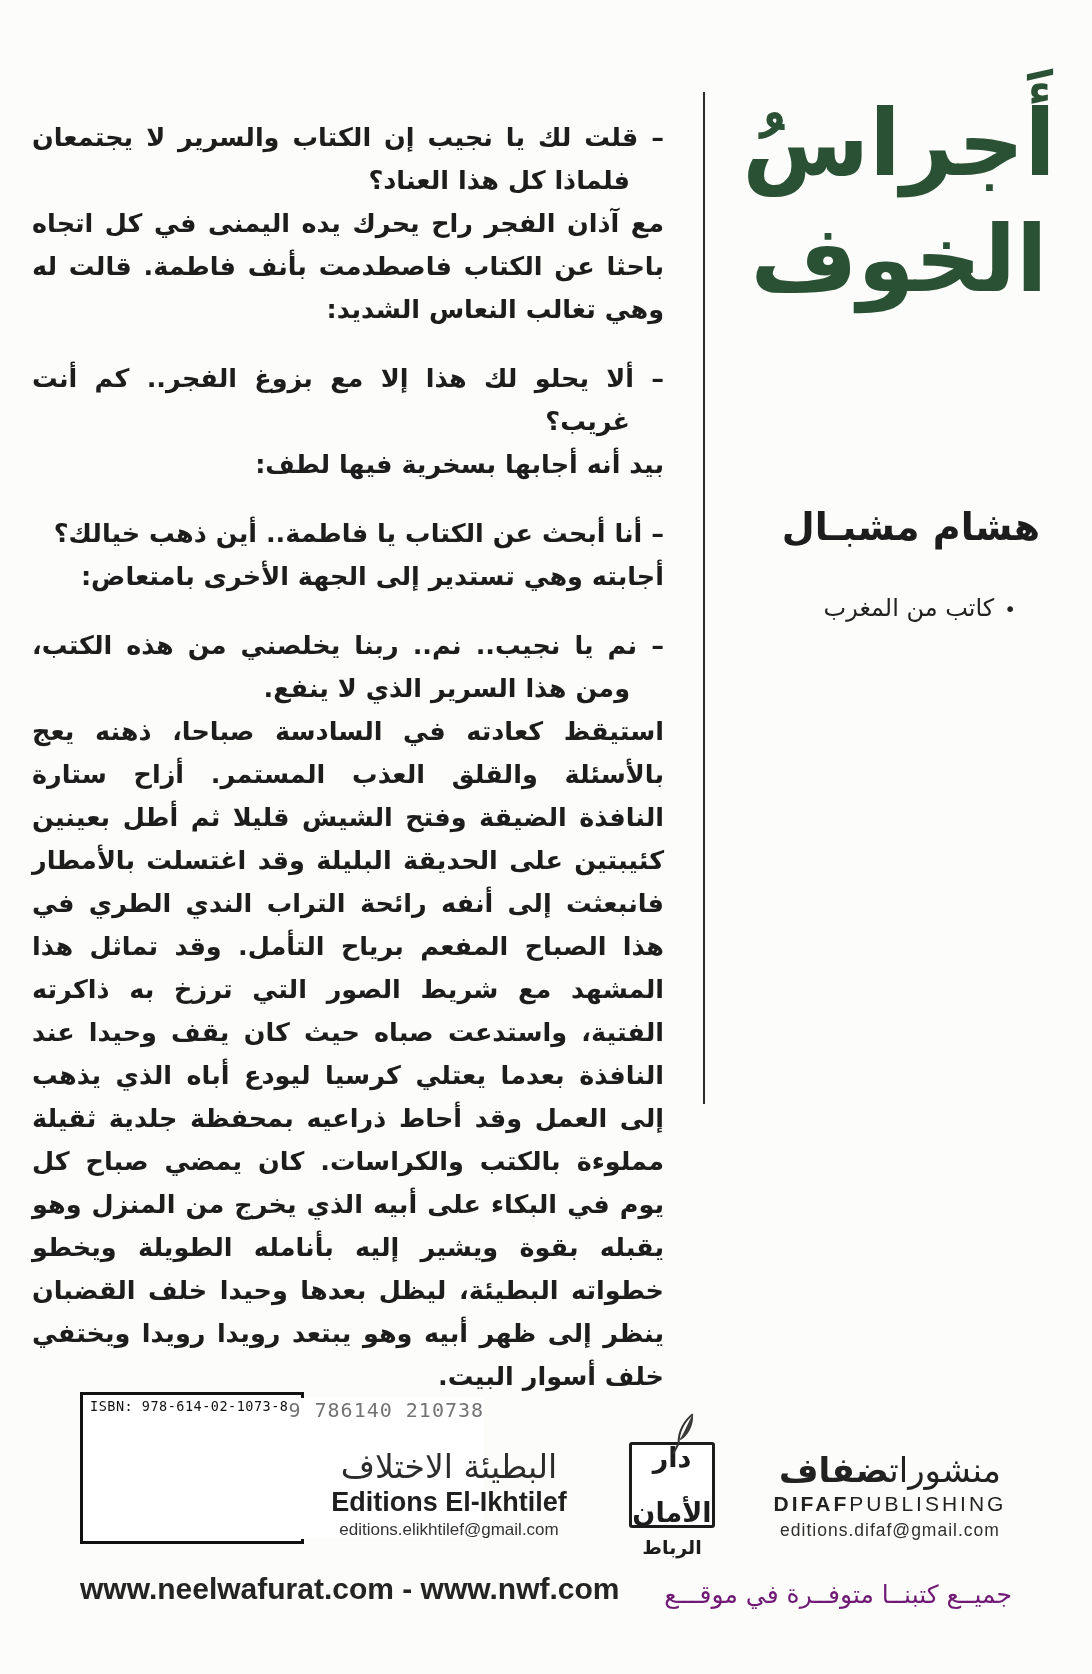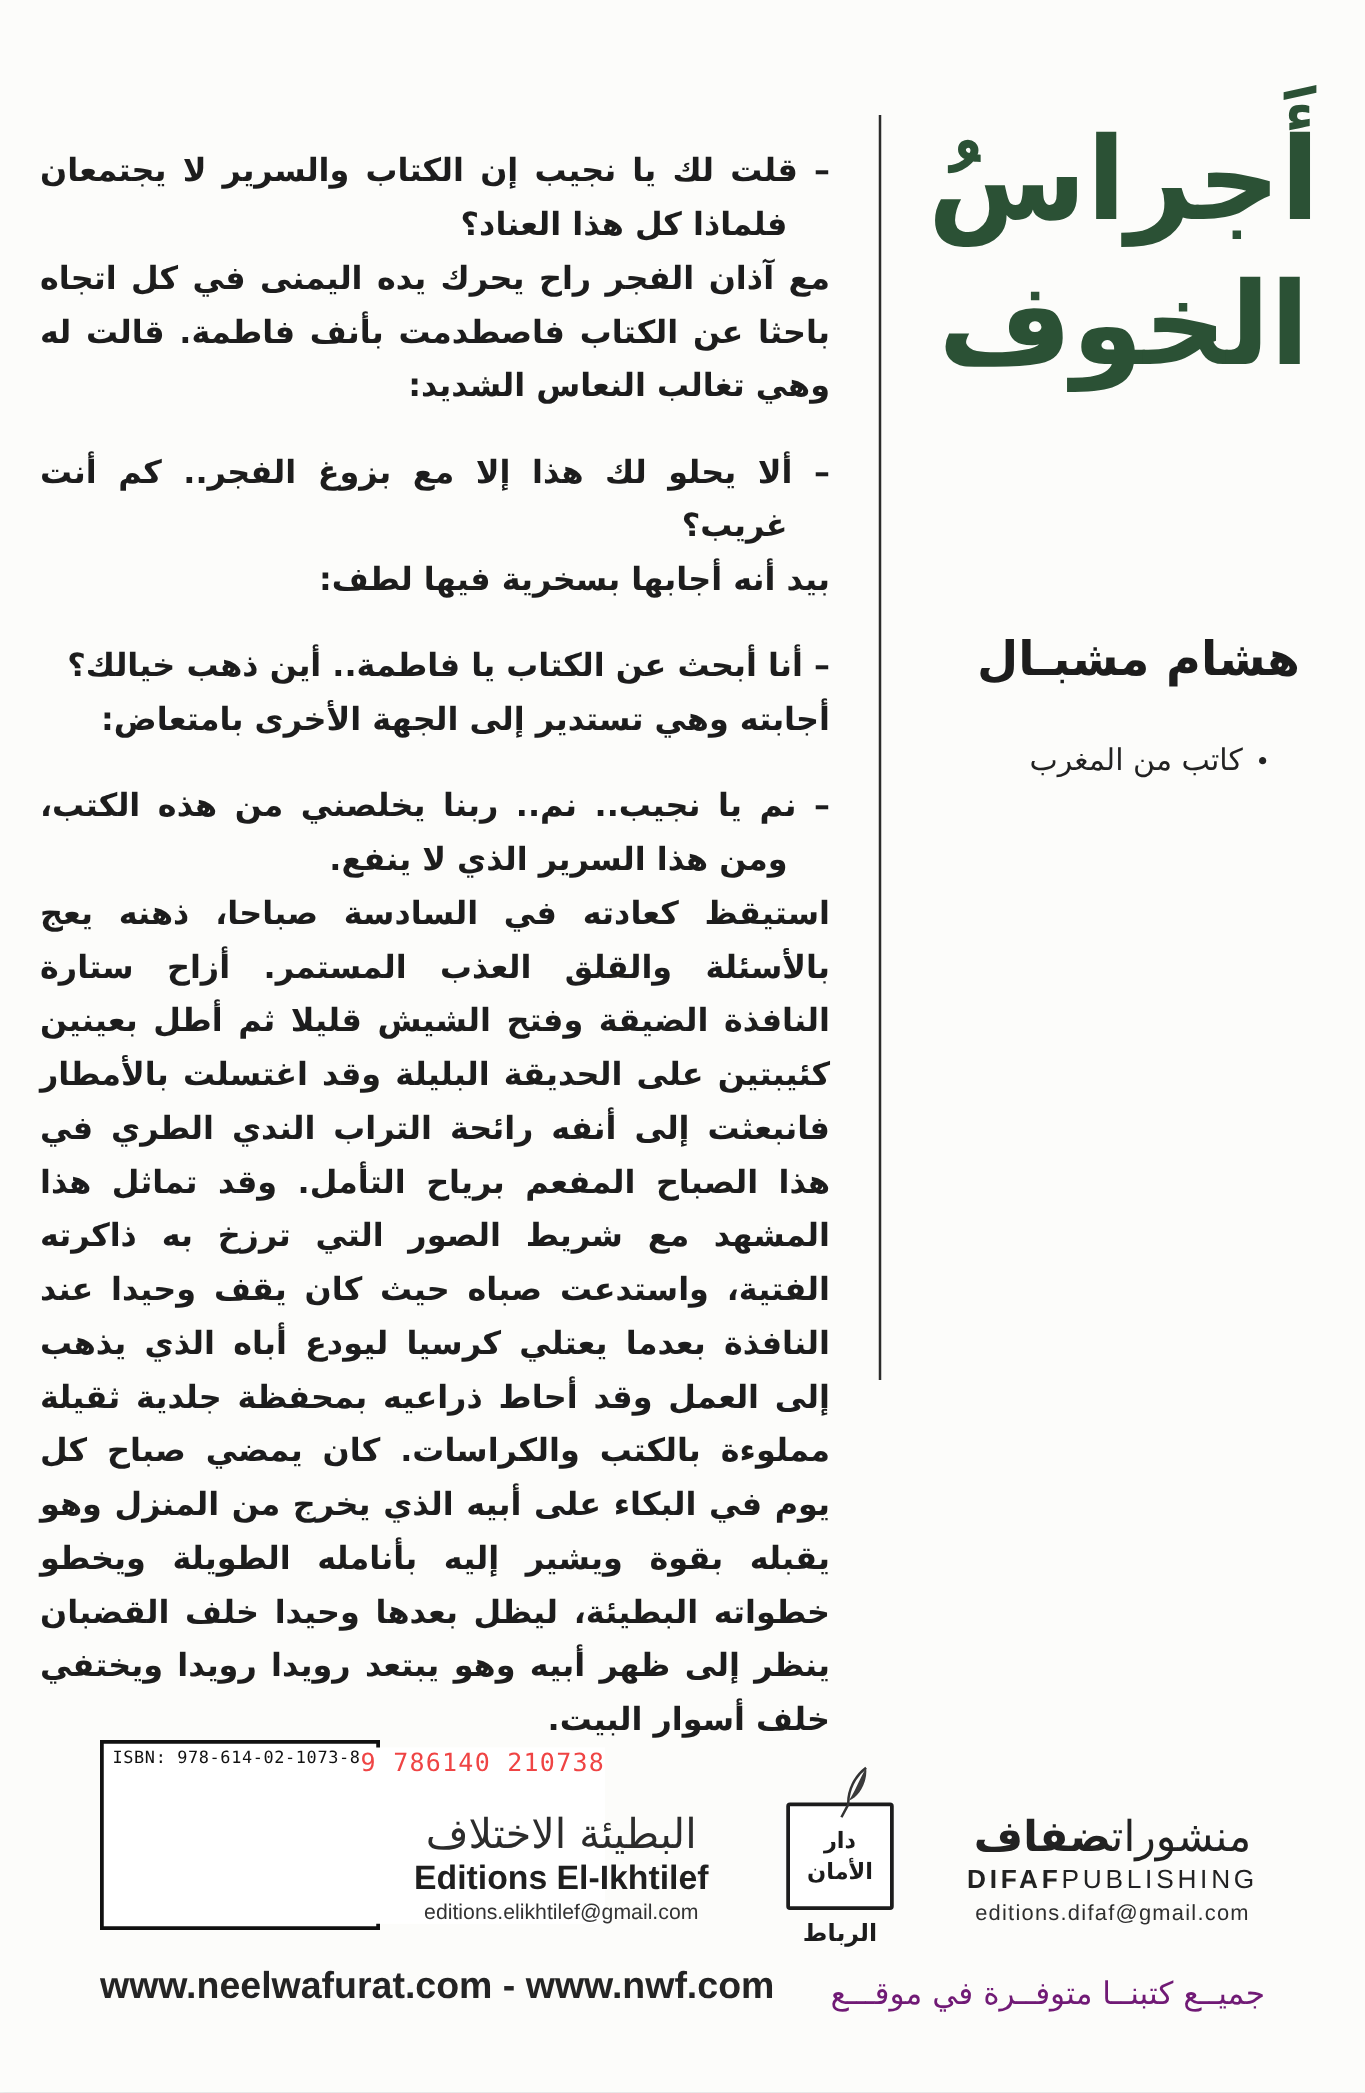--- a/index.html
+++ b/index.html
@@ -66,21 +66,21 @@
   .barcode .bars{
     flex:1;margin-top:2px;
     background:repeating-linear-gradient(90deg,
       #111 0px,#111 2px,#fff 2px,#fff 3px,
       #111 3px,#111 4px,#fff 4px,#fff 7px,
       #111 7px,#111 10px,#fff 10px,#fff 12px,
       #111 12px,#111 13px,#fff 13px,#fff 16px);
   }
   .barcode .digits{
     font-family:"DejaVu Sans Mono",monospace;
-    font-size:20px;letter-spacing:1px;color:#ef4444;
+    font-size:20px;letter-spacing:1px;color:#737373;
     text-align:center;background:#fff;white-space:nowrap;
   }
   
   .elikhtilef{
     position:absolute;left:316px;top:1448px;width:266px;
     text-align:center;color:#2c2c2c;
   }
   .elikhtilef .ar{direction:rtl;font-size:33px;line-height:38px;}
   .elikhtilef .latin{
     font-family:"Liberation Sans","DejaVu Sans",sans-serif;
@@ -91,23 +91,23 @@
     font-size:17px;color:#333;line-height:24px;
   }
   .dar{
     position:absolute;left:620px;top:1442px;width:104px;
     text-align:center;
   }
   .dar .box{
     position:relative;width:86px;height:86px;margin:0 auto;
     border:3px solid #1c1c1c;border-radius:3px;
     box-sizing:border-box;
-    display:flex;flex-direction:column;justify-content:center;
+    display:flex;flex-direction:column;justify-content:space-between;
     direction:rtl;color:#1c1c1c;font-weight:bold;
-    font-size:18px;line-height:25px;
+    font-size:27px;line-height:25px;
     background:#fff;
   }
   .dar .quill{
     position:absolute;top:-34px;right:14px;
     transform:rotate(8deg);
   }
   .dar .city{
     margin-top:8px;direction:rtl;
     font-size:19px;font-weight:bold;color:#1c1c1c;
   }

